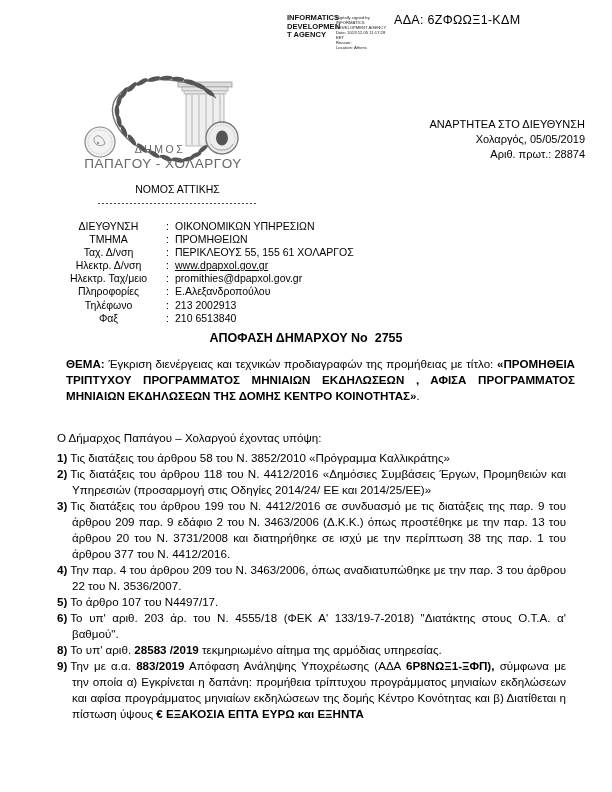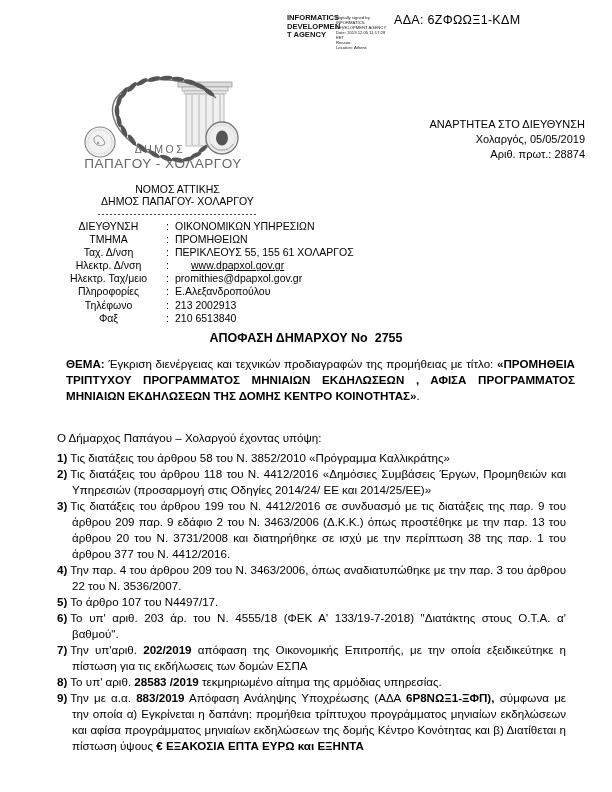--- a/index.html
+++ b/index.html
@@ -18,21 +18,21 @@
   .right-head{position:absolute;right:27px;top:117px;text-align:right;font-size:11px;line-height:15.2px;}
   
   .org{position:absolute;left:55px;top:184px;width:245px;text-align:center;font-size:10.5px;line-height:11.5px;}
   .org .divider{font-size:9px;letter-spacing:1px;color:#000;margin-top:2px;}
   
   .contact{position:absolute;left:57px;top:220px;font-size:10.5px;}
   .crow{display:flex;line-height:13.1px;text-align:center;}
   .clabel{width:103px;flex:none;}
   .csep{width:15px;flex:none;}
   .cvalue{white-space:nowrap;}
-  .uline{text-decoration:underline;cursor:pointer;margin-left:16px;}
+  .uline{text-decoration:underline;cursor:pointer;}
   
   .title{position:absolute;left:0;top:331px;width:612px;text-align:center;font-weight:bold;font-size:12.5px;white-space:pre;}
   
   .subject{position:absolute;left:66px;top:356px;width:509px;font-size:11.6px;line-height:16px;text-align:justify;}
   .intro{position:absolute;left:57px;top:430px;width:509px;font-size:11.6px;line-height:16px;}
   .items{position:absolute;left:57px;top:450px;width:509px;font-size:11.6px;line-height:16px;}
   .li{text-align:justify;padding-left:15px;text-indent:-15px;}
   .li .num{margin-right:3px;}
   b{font-weight:bold;}
 </style>
@@ -115,21 +115,20 @@
   </div>
 
   <div class="right-head">
     <div>ΑΝΑΡΤΗΤΕΑ ΣΤΟ ΔΙΕΥΘΥΝΣΗ</div>
     <div>Χολαργός, 05/05/2019</div>
     <div>Αριθ. πρωτ.: 28874</div>
   </div>
 
   <div class="org">
     <div>ΝΟΜΟΣ ΑΤΤΙΚΗΣ</div>
-    <div>ΔΗΜΟΣ ΠΑΠΑΓΟΥ- ΧΟΛΑΡΓΟΥ</div>
     <div class="divider">----------------------------------------</div>
   </div>
 
   <div class="contact">
     <div class="crow">
       <span class="clabel">ΔΙΕΥΘΥΝΣΗ</span>
         <span class="csep">:</span>
         <span class="cvalue">ΟΙΚΟΝΟΜΙΚΩΝ ΥΠΗΡΕΣΙΩΝ</span>
     </div>
     <div class="crow">
@@ -175,18 +174,17 @@
 
   <div class="intro">Ο Δήμαρχος Παπάγου – Χολαργού έχοντας υπόψη:</div>
 
   <div class="items">
     <div class="li"><b class="num">1)</b><span><span>Τις διατάξεις του άρθρου 58 του Ν. 3852/2010 «Πρόγραμμα Καλλικράτης»</span></span></div>
     <div class="li"><b class="num">2)</b><span><span>Τις διατάξεις του άρθρου 118 του Ν. 4412/2016 «Δημόσιες Συμβάσεις Έργων, Προμηθειών και Υπηρεσιών (προσαρμογή στις Οδηγίες 2014/24/ ΕΕ και 2014/25/ΕΕ)»</span></span></div>
     <div class="li"><b class="num">3)</b><span><span>Τις διατάξεις του άρθρου 199 του Ν. 4412/2016 σε συνδυασμό με τις διατάξεις της παρ. 9 του άρθρου 209 παρ. 9 εδάφιο 2 του Ν. 3463/2006 (Δ.Κ.Κ.) όπως προστέθηκε με την παρ. 13 του άρθρου 20 του Ν. 3731/2008 και διατηρήθηκε σε ισχύ με την περίπτωση 38 της παρ. 1 του άρθρου 377 του Ν. 4412/2016.</span></span></div>
     <div class="li"><b class="num">4)</b><span><span>Την παρ. 4 του άρθρου 209 του Ν. 3463/2006, όπως αναδιατυπώθηκε με την παρ. 3 του άρθρου 22 του Ν. 3536/2007.</span></span></div>
     <div class="li"><b class="num">5)</b><span><span>Το άρθρο 107 του Ν4497/17.</span></span></div>
     <div class="li"><b class="num">6)</b><span><span>Το υπ' αριθ. 203 άρ. του Ν. 4555/18 (ΦΕΚ Α' 133/19-7-2018) "Διατάκτης στους Ο.Τ.Α. α' βαθμού".</span></span></div>
-    <div class="li"><b class="num">7)</b><span><span>Την υπ'αριθ. </span><b>202/2019</b><span> απόφαση της Οικονομικής Επιτροπής, με την οποία εξειδικεύτηκε η πίστωση για τις εκδήλωσεις των δομών ΕΣΠΑ</span></span></div>
     <div class="li"><b class="num">8)</b><span><span>Το υπ' αριθ. </span><b>28583 /2019</b><span> τεκμηριωμένο αίτημα της αρμόδιας υπηρεσίας.</span></span></div>
     <div class="li"><b class="num">9)</b><span><span>Την με α.α. </span><b>883/2019</b><span> Απόφαση Ανάληψης Υποχρέωσης (ΑΔΑ </span><b>6Ρ8ΝΩΞ1-ΞΦΠ),</b><span> σύμφωνα με την οποία α) Εγκρίνεται η δαπάνη: προμήθεια τρίπτυχου προγράμματος μηνιαίων εκδηλώσεων και αφίσα προγράμματος μηνιαίων εκδηλώσεων της δομής Κέντρο Κονότητας και β) Διατίθεται η πίστωση ύψους </span><b>€ ΕΞΑΚΟΣΙΑ ΕΠΤΑ ΕΥΡΩ και ΕΞΗΝΤΑ</b></span></div>
   </div>
 
 </div>
 
 </body></html>

